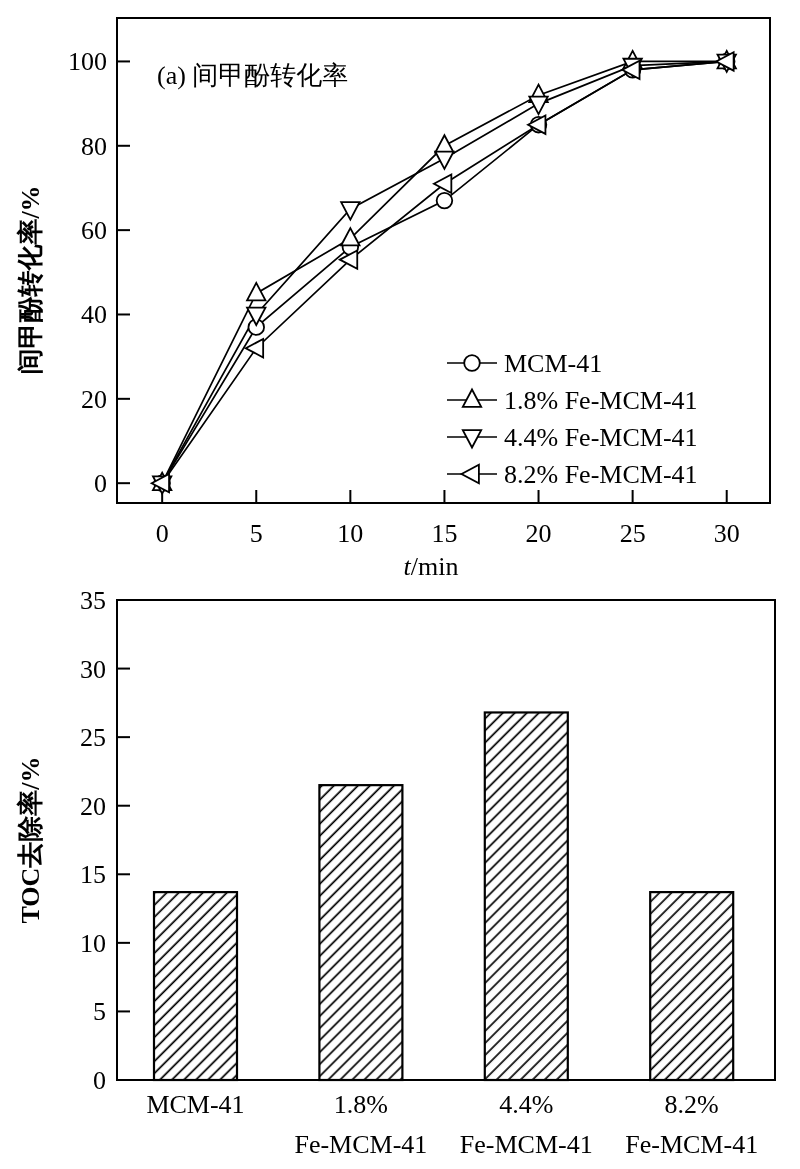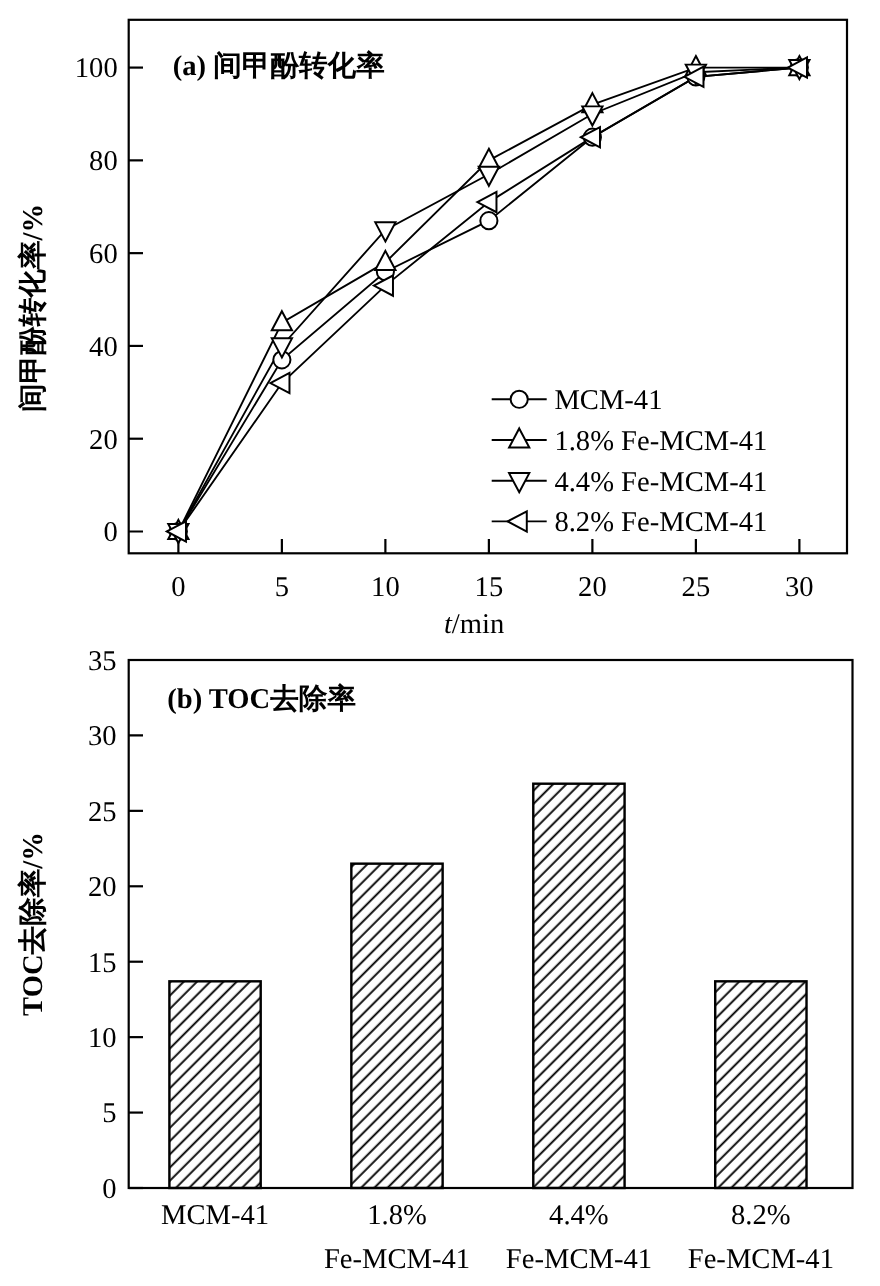--- a/index.html
+++ b/index.html
@@ -5,21 +5,21 @@
   html,body{margin:0;padding:0;background:#fff;}
   .page{
     position:relative;width:800px;height:1169px;background:#fff;overflow:hidden;
     font-family:"Liberation Serif","DejaVu Serif",serif;color:#000;
   }
   .page svg{position:absolute;left:0;display:block;}
   #panel-a{top:0;}
   #panel-b{top:585px;}
   svg text{font-family:"Liberation Serif","DejaVu Serif",serif;fill:#000;}
   .overlay{position:absolute;white-space:nowrap;}
-  .panel-title{font-size:26px;font-weight:700;}
+  .panel-title{font-size:26px;font-weight:400;margin-top:16px;}
   .axis-label{font-size:26px;font-weight:600;}
   .rot{transform:translate(-50%,-50%) rotate(-90deg);}
   .xlabel{transform:translateX(-50%);font-size:26px;}
   .it{font-style:italic;}
 </style>
 </head>
 <body>
 
 <div class="page">
   <svg id="panel-a" width="800" height="585" viewBox="0 0 800 585">
@@ -134,21 +134,20 @@
       <text x="360.9" y="528" text-anchor="middle" font-size="26">1.8%</text>
       <text x="360.9" y="568" text-anchor="middle" font-size="26">Fe-MCM-41</text>
       <text x="526.3" y="528" text-anchor="middle" font-size="26">4.4%</text>
       <text x="526.3" y="568" text-anchor="middle" font-size="26">Fe-MCM-41</text>
       <text x="691.7" y="528" text-anchor="middle" font-size="26">8.2%</text>
       <text x="691.7" y="568" text-anchor="middle" font-size="26">Fe-MCM-41</text>
     </svg>
 
   <div class="overlay panel-title" style="left:157px;top:42px">(a) 间甲酚转化率</div>
 
-  <div class="overlay panel-title" style="left:152px;top:618px">(b) TOC去除率</div>
 
   <div class="overlay axis-label rot" style="left:30px;top:280px">间甲酚转化率/%</div>
 
   <div class="overlay axis-label rot" style="left:30px;top:840px">TOC去除率/%</div>
 
   <div class="overlay xlabel" style="left:431px;top:552px">
     <span class="it">t</span><span>/min</span>
   </div>
 </div>
 

